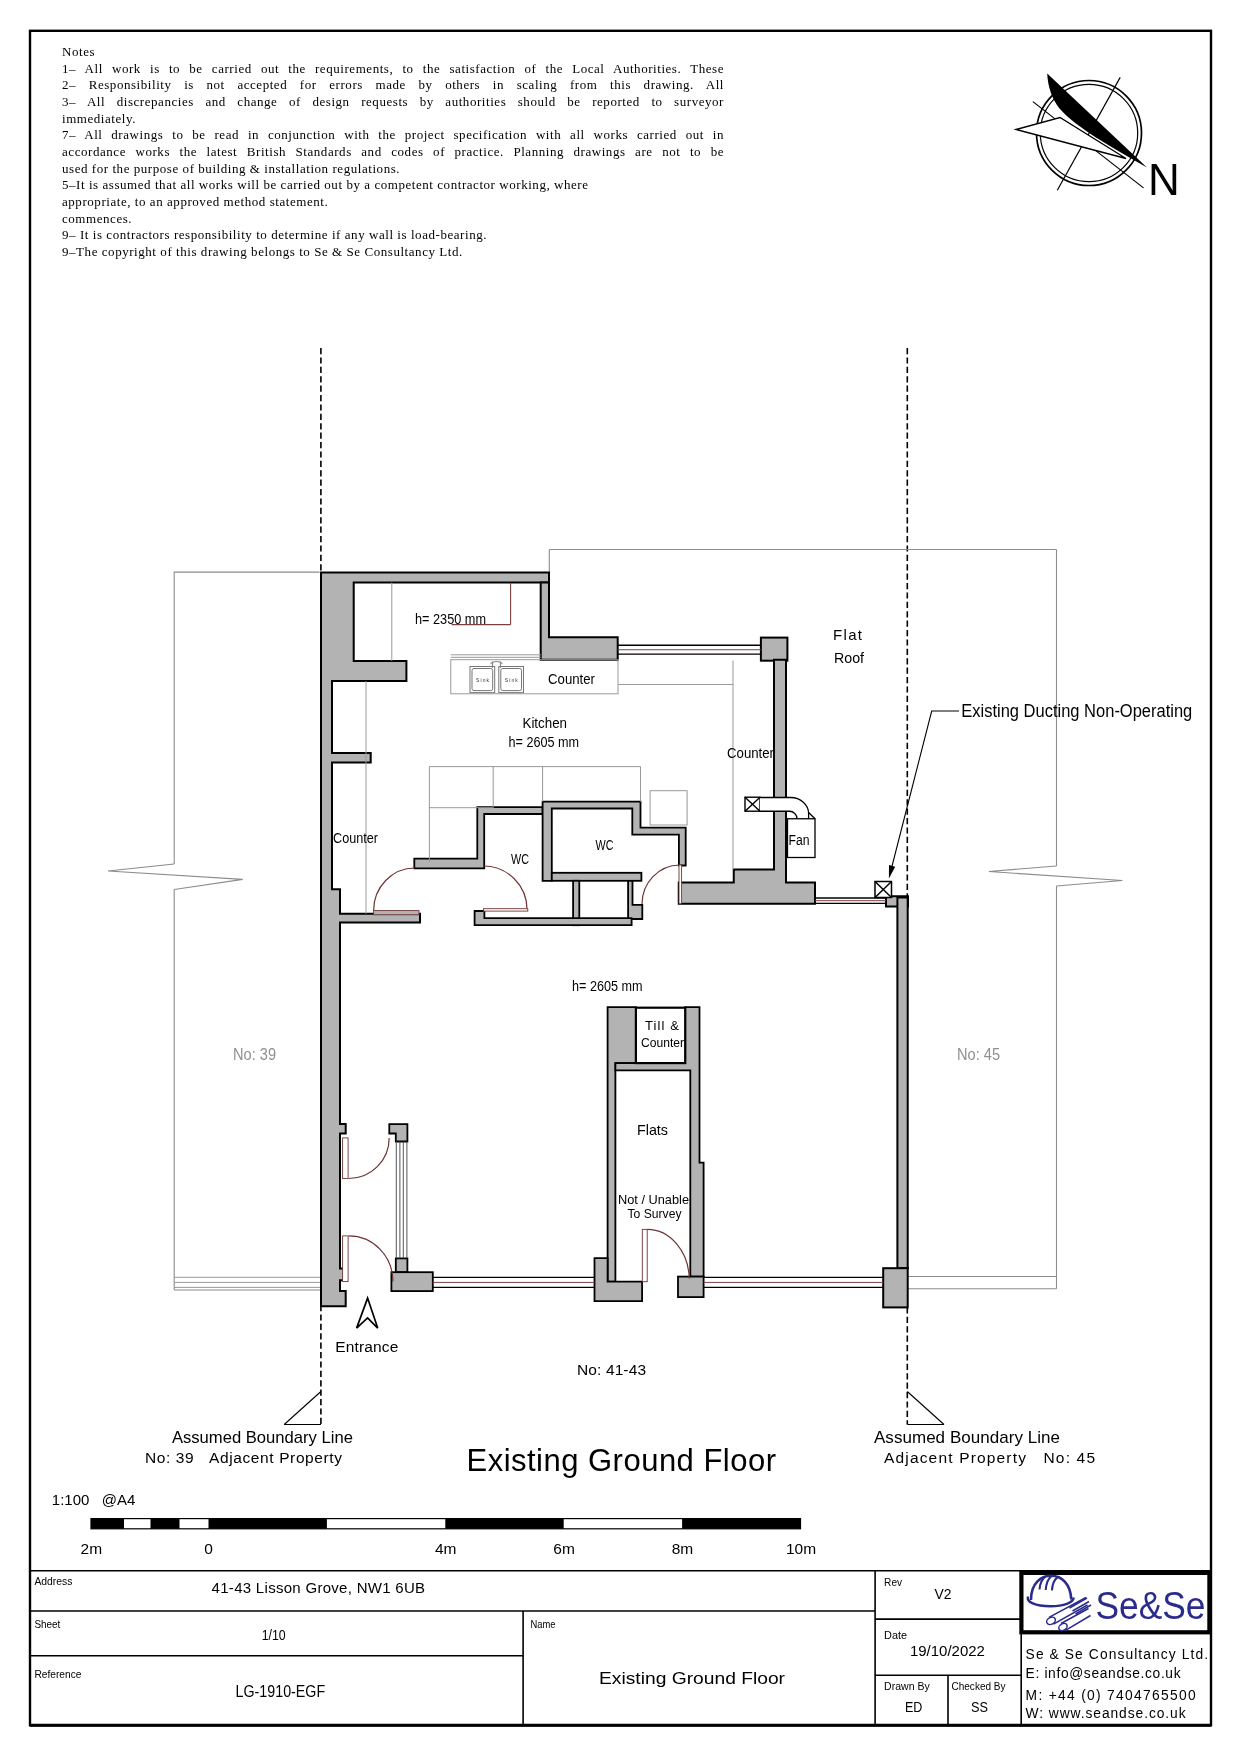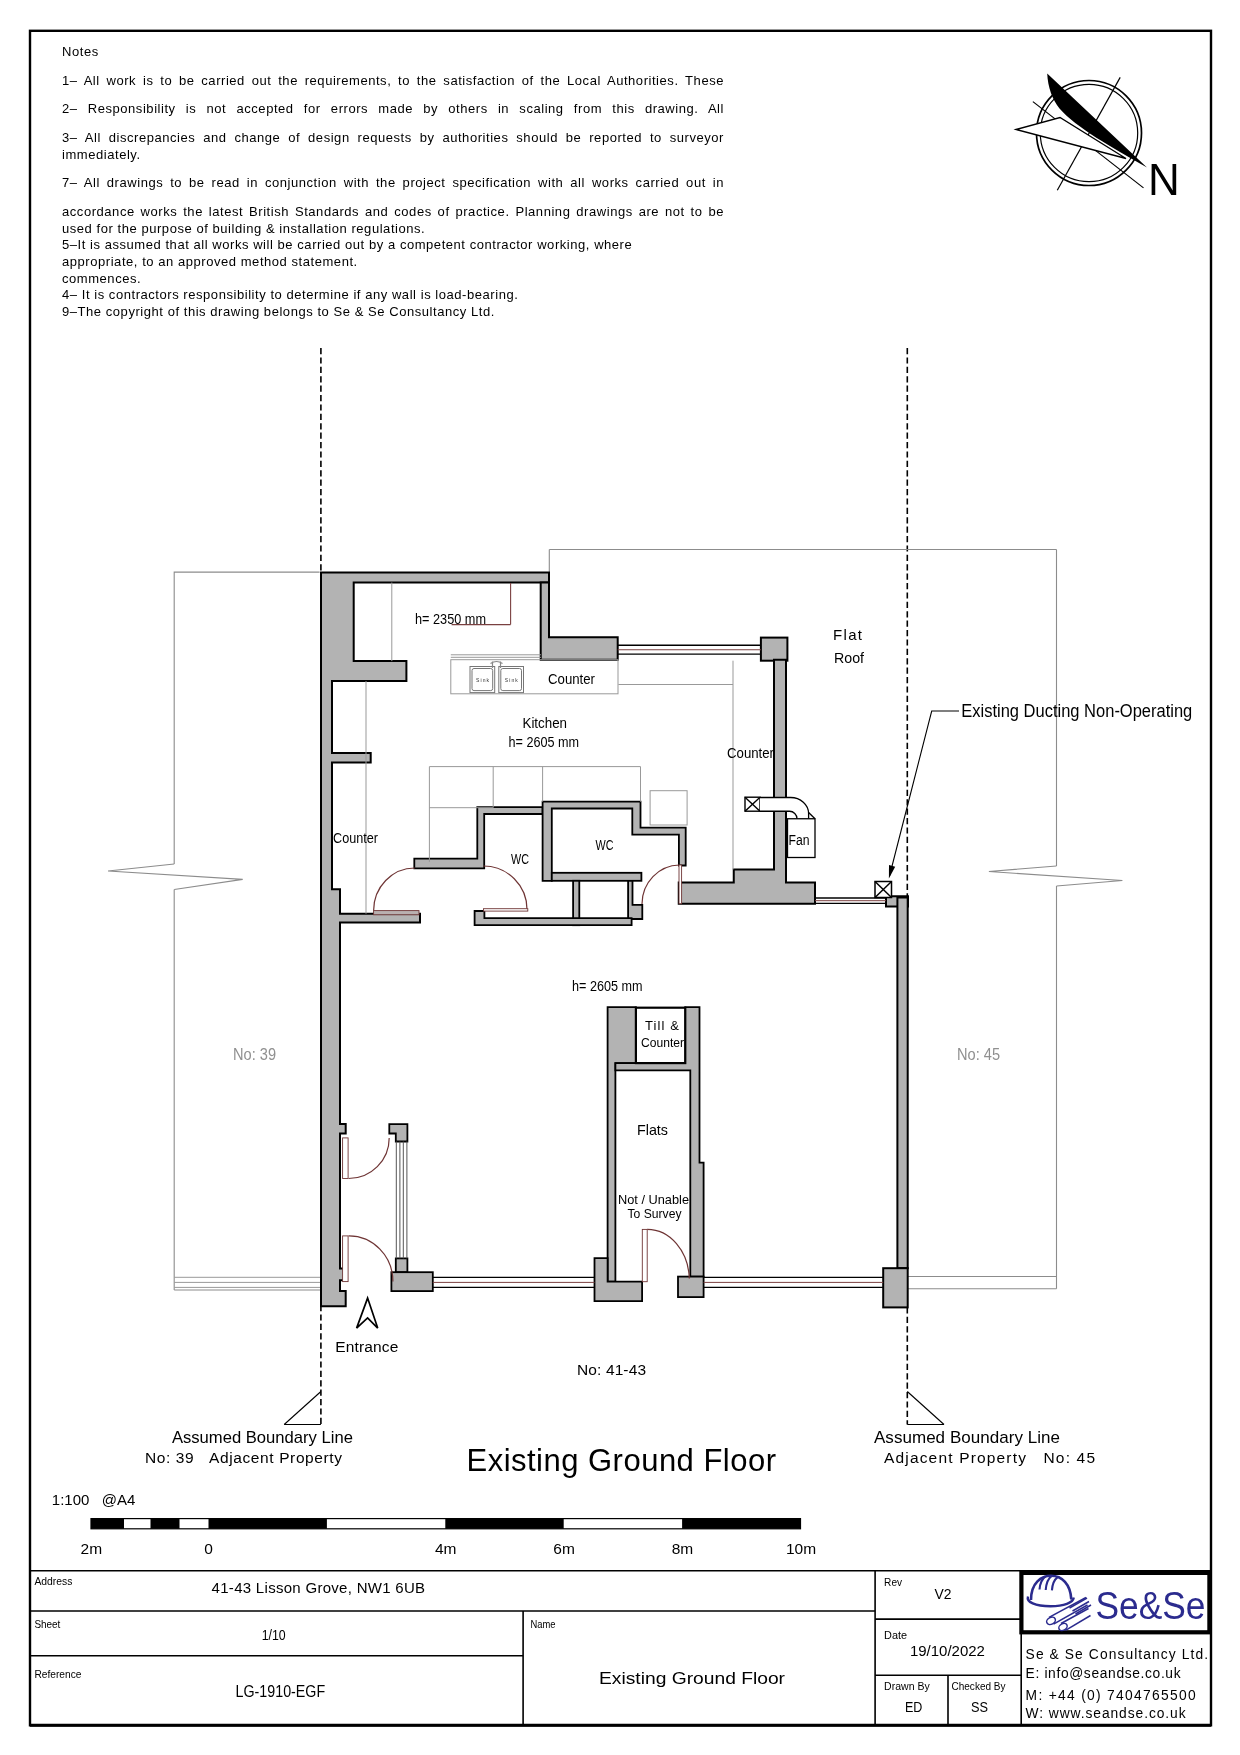--- a/index.html
+++ b/index.html
@@ -1,39 +1,39 @@
 <!DOCTYPE html>
 <html><head>
 <meta charset="utf-8">
 <style>
   html,body{margin:0;padding:0;background:#fff;}
   #page{position:relative;width:1240px;height:1755px;background:#fff;overflow:hidden;
         font-family:"Liberation Sans",sans-serif;}
-  #notes{position:absolute;left:62px;top:44px;width:662px;font-size:13px;line-height:16.65px;color:#000;letter-spacing:0.55px;}
-  #notes div.j{text-align:justify;text-align-last:justify;margin-top:12px;}
+  #notes{position:absolute;left:62px;top:44px;width:662px;font-size:13px;line-height:16.65px;color:#000;letter-spacing:0.55px;font-family:Liberation Serif, serif;}
+  #notes div.j{text-align:justify;text-align-last:justify;}
   svg{position:absolute;left:0;top:0;}
   svg text{font-family:"Liberation Sans",sans-serif;}
 </style>
 </head>
 <body>
 <div id="page">
 
 <div id="notes">
 <div>Notes</div>
 <div class="j">1– All work is to be carried out the requirements, to the satisfaction of the Local Authorities. These</div>
 <div class="j">2– Responsibility is not accepted for errors made by others in scaling from this drawing. All</div>
 <div class="j">3– All discrepancies and change of design requests by authorities should be reported to surveyor</div>
 <div>immediately.</div>
 <div class="j">7– All drawings to be read in conjunction with the project specification with all works carried out in</div>
 <div class="j">accordance works the latest British Standards and codes of practice. Planning drawings are not to be</div>
 <div>used for the purpose of building &amp; installation regulations.</div>
 <div>5–It is assumed that all works will be carried out by a competent contractor working, where</div>
 <div>appropriate, to an approved method statement.</div>
 <div>commences.</div>
-<div>4– It is contractors responsibility to determine if any wall is load-bearing.</div>
+<div>9– It is contractors responsibility to determine if any wall is load-bearing.</div>
 <div>9–The copyright of this drawing belongs to Se &amp; Se Consultancy Ltd.</div>
 </div>
 
 <svg id="plan" width="1240" height="1755" viewBox="0 0 1240 1755">
 
 <rect x="30" y="30.8" width="1181" height="1694.5" fill="none" stroke="#000" stroke-width="2.4"></rect>
 
 <g stroke="#000" stroke-width="1.6" stroke-dasharray="6.2,3.2" fill="none">
   <line x1="320.9" y1="348" x2="320.9" y2="573"></line>
   <line x1="320.9" y1="1305" x2="320.9" y2="1424.5"></line>

